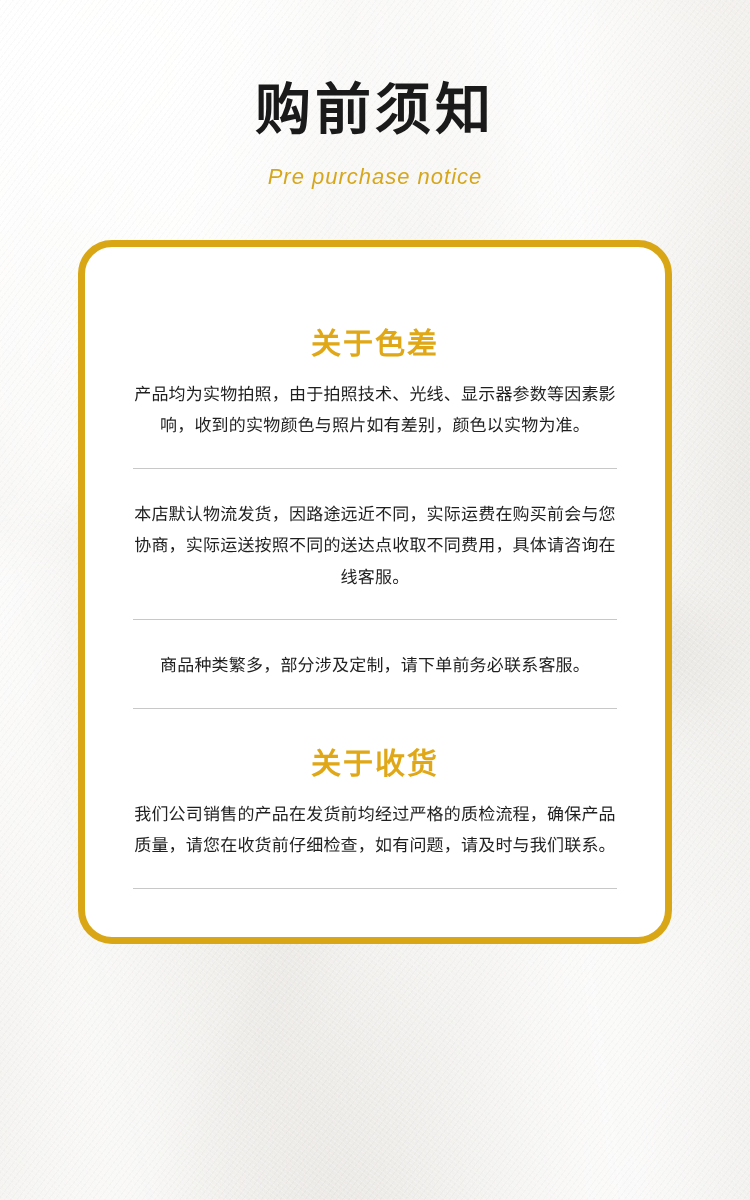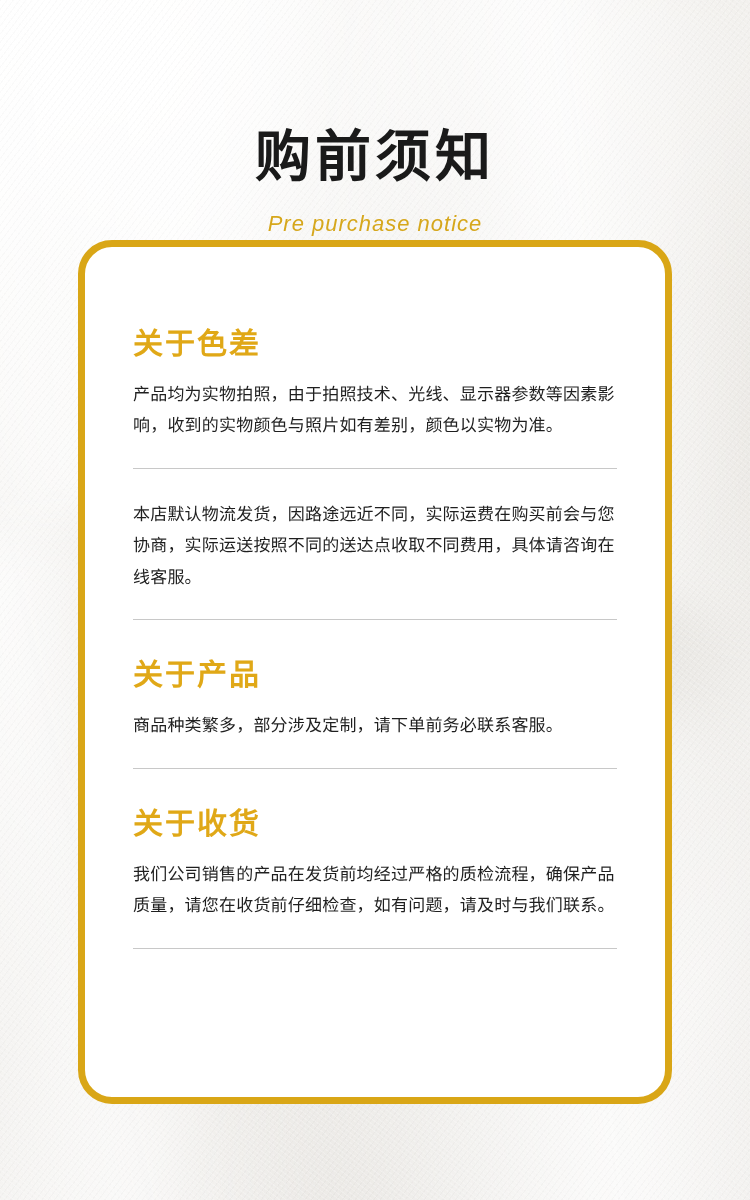--- a/index.html
+++ b/index.html
@@ -65,21 +65,20 @@
     background-image:
       repeating-linear-gradient(37deg, rgba(255,255,255,0.22) 0px, rgba(255,255,255,0.22) 1px, rgba(0,0,0,0.0) 1px, rgba(0,0,0,0.0) 4px),
       repeating-linear-gradient(-53deg, rgba(0,0,0,0.018) 0px, rgba(0,0,0,0.018) 1px, rgba(0,0,0,0.0) 1px, rgba(0,0,0,0.0) 5px);
     pointer-events: none;
   }
 
   .header {
     position: relative;
     padding-top: 78px;
     text-align: center;
-    margin-top: 47px;
   }
   .title {
     margin: 0;
     font-size: 56px;
     line-height: 1.15;
     font-weight: bold;
     letter-spacing: 4px;
     color: #1a1a1a;
     font-family: "DejaVu Sans", "Liberation Sans", sans-serif;
   }
@@ -90,26 +89,27 @@
     color: #d6a71c;
     font-family: "Liberation Sans", sans-serif;
     font-style: italic;
   }
 
   .card {
     position: absolute;
     left: 78px;
     top: 240px;
     width: 594px;
-    height: 864px;
+    height: 704px;
     box-sizing: border-box;
     border: 7px solid #d9a616;
     border-radius: 34px;
     background: #ffffff;
     padding: 0;
+    text-align: center;
   }
 
   .card-inner {
     padding: 72px 48px 0 48px;
   }
 
   .section {
     position: relative;
   }
   .section-title {
@@ -163,21 +163,20 @@
         <p class="section-body">产品均为实物拍照，由于拍照技术、光线、显示器参数等因素影响，收到的实物颜色与照片如有差别，颜色以实物为准。</p>
       </div>
       <div class="divider"></div>
 
       <div class="section">
         <p class="section-body">本店默认物流发货，因路途远近不同，实际运费在购买前会与您协商，实际运送按照不同的送达点收取不同费用，具体请咨询在线客服。</p>
       </div>
       <div class="divider"></div>
 
       <div class="section">
-        <h2 class="section-title">关于产品</h2>
         <p class="section-body">商品种类繁多，部分涉及定制，请下单前务必联系客服。</p>
       </div>
       <div class="divider"></div>
 
       <div class="section">
         <h2 class="section-title">关于收货</h2>
         <p class="section-body">我们公司销售的产品在发货前均经过严格的质检流程，确保产品质量，请您在收货前仔细检查，如有问题，请及时与我们联系。</p>
       </div>
       <div class="divider last"></div>
 

